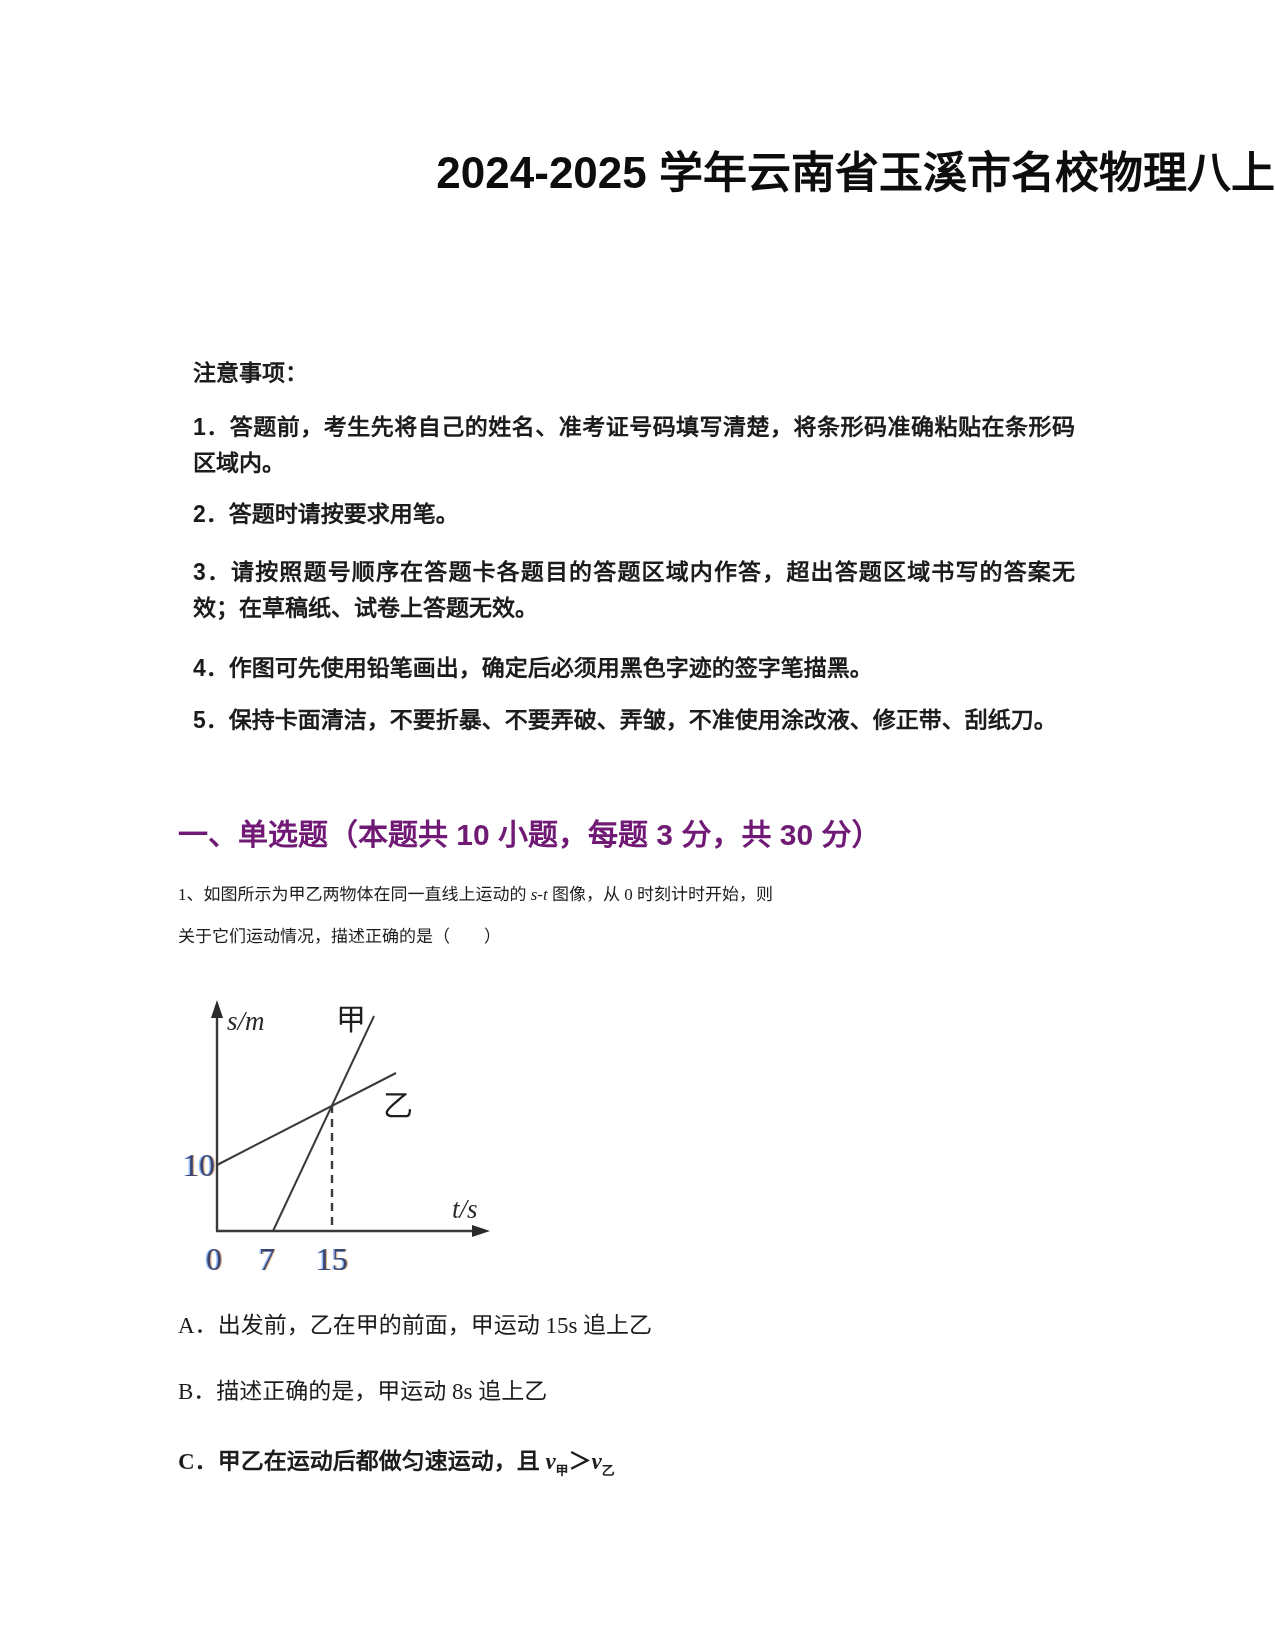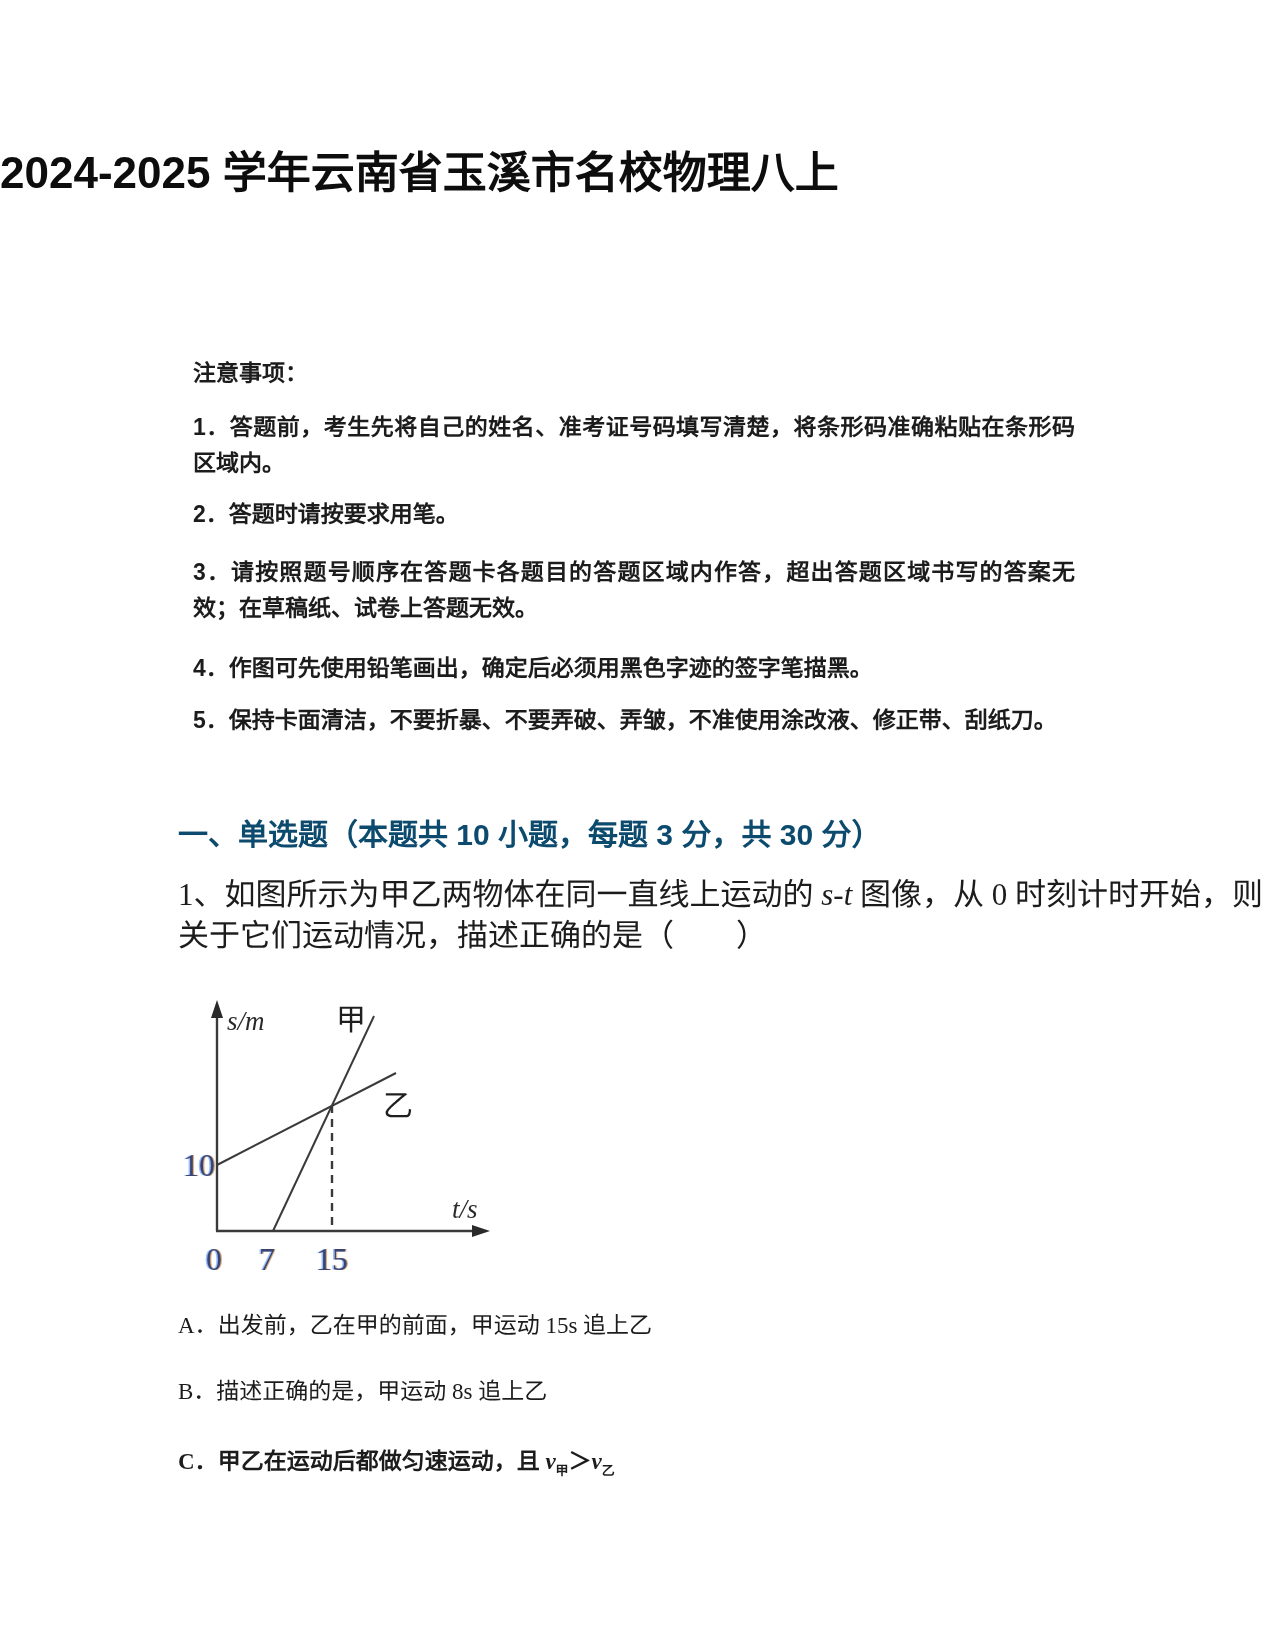--- a/index.html
+++ b/index.html
@@ -4,25 +4,25 @@
 <style>
   html,body{margin:0;padding:0;}
   body{
     width:1275px;height:1650px;position:relative;background:#ffffff;
     font-family:"Liberation Serif","DejaVu Serif",serif;
     color:#1c1c1c;overflow:hidden;
   }
   .abs{position:absolute;}
   .hei{font-family:"Liberation Sans","DejaVu Sans",sans-serif;font-weight:700;}
   .song{font-family:"Liberation Serif","DejaVu Serif",serif;font-weight:400;}
-  .title{left:0;right:0;top:140px;text-align:left;font-size:44px;line-height:66px;color:#0d0d0d;}
+  .title{left:0;right:0;top:140px;text-align:right;font-size:44px;line-height:66px;color:#0d0d0d;}
   .para{left:178px;width:882px;font-size:23px;line-height:36px;text-align:justify;margin-left:15px;}
   .oneline{white-space:nowrap;width:auto;}
-  .section-heading{left:178px;top:815px;font-size:30px;line-height:40px;white-space:nowrap;color:#0c4a6e;}
-  .qline{left:178px;font-size:31px;line-height:36px;white-space:nowrap;}
+  .section-heading{left:178px;top:815px;font-size:30px;line-height:40px;white-space:nowrap;color:#701a75;}
+  .qline{left:178px;font-size:17px;line-height:36px;white-space:nowrap;}
   .it{font-family:"Liberation Serif","DejaVu Serif",serif;font-style:italic;}
   .option{left:178px;font-size:23px;line-height:36px;white-space:nowrap;}
   .option .vsub{font-size:13px;vertical-align:-6px;}
   
   .graph{left:180px;top:988px;}
   svg text{font-size:30px;}
   svg .axis-label{font-family:"Liberation Serif","DejaVu Serif",serif;font-style:italic;font-size:27px;fill:#2a2a2a;}
   svg .cjk-label{font-family:"Liberation Sans","DejaVu Sans",sans-serif;font-size:30px;fill:#1f1f1f;font-weight:400;}
   svg .tick{
     font-family:"Liberation Serif","DejaVu Serif",serif;font-size:32px;fill:#3a4470;

